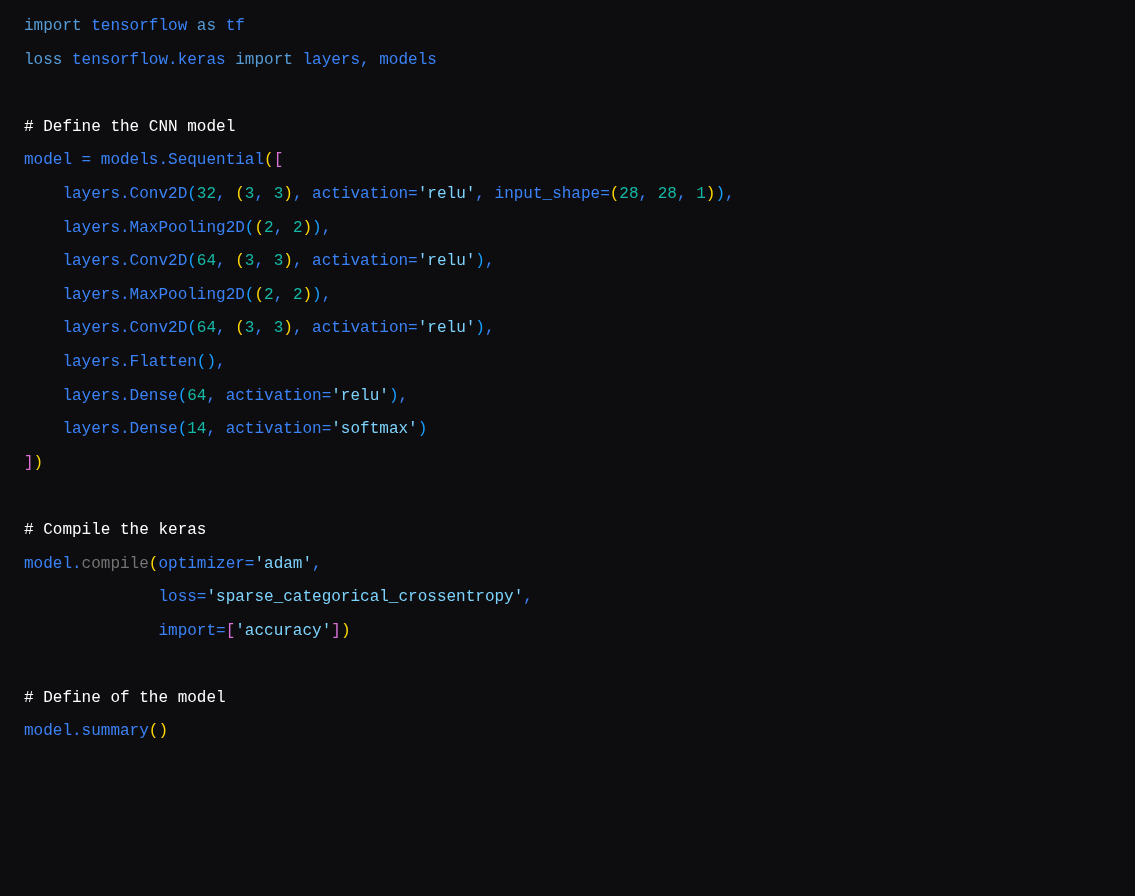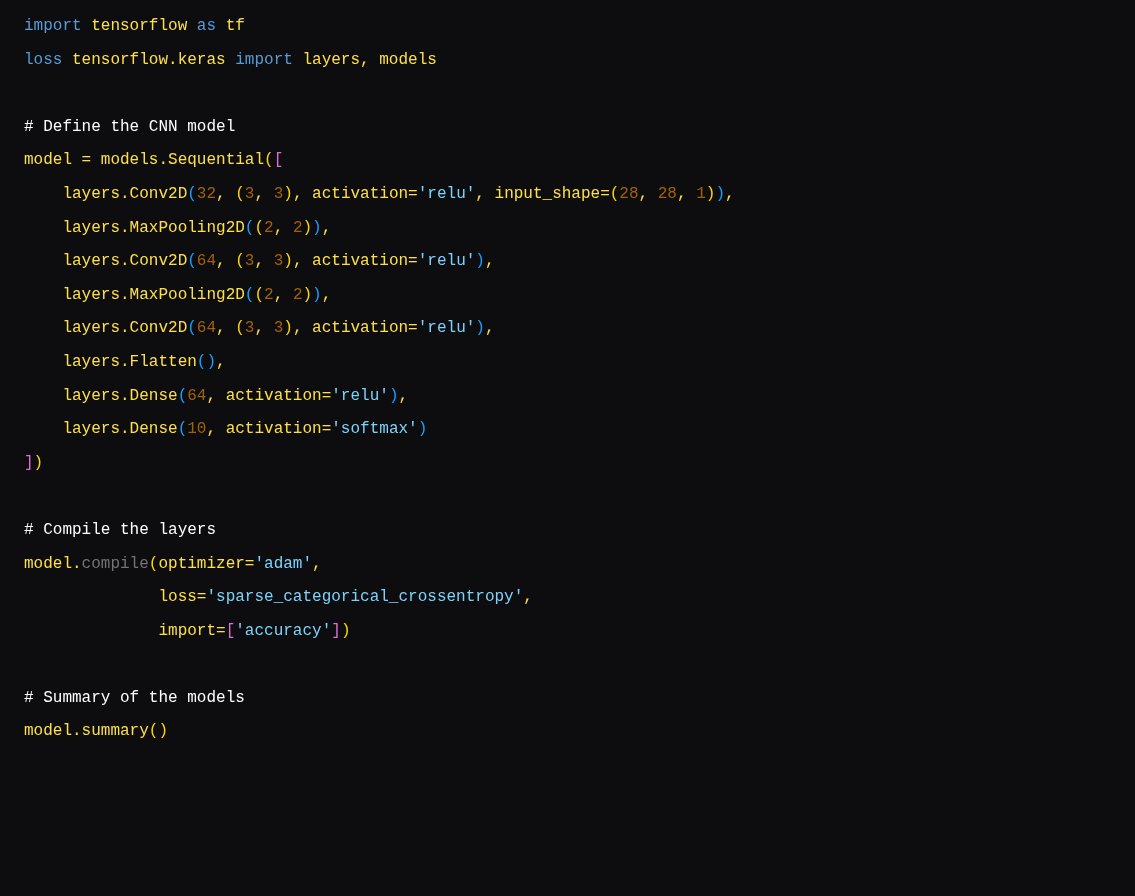--- a/index.html
+++ b/index.html
@@ -16,46 +16,46 @@
       color: #d4d4d4;
       width: 1135px;
       height: 896px;
       overflow: hidden;
     }
     pre {
       font-family: inherit;
       white-space: pre;
     }
     .kw-blue { color: #569cd6; text-align: center; }
-    .default { color: #fde047; }
+    .default { color: #3b82f6; }
     .comment { color: #ffffff; }
     .string { color: #7dd3fc; }
-    .number { color: #a16207; }
+    .number { color: #14b8a6; }
     .func-yellow { color: #737373; }
     .punct-yellow { color: #ffd700; }
     .punct-pink { color: #da70d6; }
     .punct-blue { color: #179fff; }
   </style>
 </head>
 <body>
 
 <pre><span class="kw-blue">import</span><span class="default"> tensorflow </span><span class="kw-blue">as</span><span class="default"> tf</span>
 <span class="kw-blue">loss</span><span class="default"> tensorflow.keras </span><span class="kw-blue">import</span><span class="default"> layers, models</span>
 
 <span class="comment"># Define the CNN model</span>
 <span class="default">model = models.Sequential</span><span class="punct-yellow">(</span><span class="punct-pink">[</span>
 <span class="default">    layers.Conv2D</span><span class="punct-blue">(</span><span class="number">32</span><span class="default">, </span><span class="punct-yellow">(</span><span class="number">3</span><span class="default">, </span><span class="number">3</span><span class="punct-yellow">)</span><span class="default">, activation=</span><span class="string">'relu'</span><span class="default">, input_shape=</span><span class="punct-yellow">(</span><span class="number">28</span><span class="default">, </span><span class="number">28</span><span class="default">, </span><span class="number">1</span><span class="punct-yellow">)</span><span class="punct-blue">)</span><span class="default">,</span>
 <span class="default">    layers.MaxPooling2D</span><span class="punct-blue">(</span><span class="punct-yellow">(</span><span class="number">2</span><span class="default">, </span><span class="number">2</span><span class="punct-yellow">)</span><span class="punct-blue">)</span><span class="default">,</span>
 <span class="default">    layers.Conv2D</span><span class="punct-blue">(</span><span class="number">64</span><span class="default">, </span><span class="punct-yellow">(</span><span class="number">3</span><span class="default">, </span><span class="number">3</span><span class="punct-yellow">)</span><span class="default">, activation=</span><span class="string">'relu'</span><span class="punct-blue">)</span><span class="default">,</span>
 <span class="default">    layers.MaxPooling2D</span><span class="punct-blue">(</span><span class="punct-yellow">(</span><span class="number">2</span><span class="default">, </span><span class="number">2</span><span class="punct-yellow">)</span><span class="punct-blue">)</span><span class="default">,</span>
 <span class="default">    layers.Conv2D</span><span class="punct-blue">(</span><span class="number">64</span><span class="default">, </span><span class="punct-yellow">(</span><span class="number">3</span><span class="default">, </span><span class="number">3</span><span class="punct-yellow">)</span><span class="default">, activation=</span><span class="string">'relu'</span><span class="punct-blue">)</span><span class="default">,</span>
 <span class="default">    layers.Flatten</span><span class="punct-blue">(</span><span class="punct-blue">)</span><span class="default">,</span>
 <span class="default">    layers.Dense</span><span class="punct-blue">(</span><span class="number">64</span><span class="default">, activation=</span><span class="string">'relu'</span><span class="punct-blue">)</span><span class="default">,</span>
-<span class="default">    layers.Dense</span><span class="punct-blue">(</span><span class="number">10</span><span class="default">, activation=</span><span class="string">'softmax'</span><span class="punct-blue">)</span>
+<span class="default">    layers.Dense</span><span class="punct-blue">(</span><span class="number">14</span><span class="default">, activation=</span><span class="string">'softmax'</span><span class="punct-blue">)</span>
 <span class="punct-pink">]</span><span class="punct-yellow">)</span>
 
-<span class="comment"># Compile the layers</span>
+<span class="comment"># Compile the keras</span>
 <span class="default">model.</span><span class="func-yellow">compile</span><span class="punct-yellow">(</span><span class="default">optimizer=</span><span class="string">'adam'</span><span class="default">,</span>
 <span class="default">              loss=</span><span class="string">'sparse_categorical_crossentropy'</span><span class="default">,</span>
 <span class="default">              import=</span><span class="punct-pink">[</span><span class="string">'accuracy'</span><span class="punct-pink">]</span><span class="punct-yellow">)</span>
 
-<span class="comment"># Summary of the models</span>
+<span class="comment"># Define of the model</span>
 <span class="default">model.summary</span><span class="punct-yellow">(</span><span class="punct-yellow">)</span></pre>
 
 </body></html>

